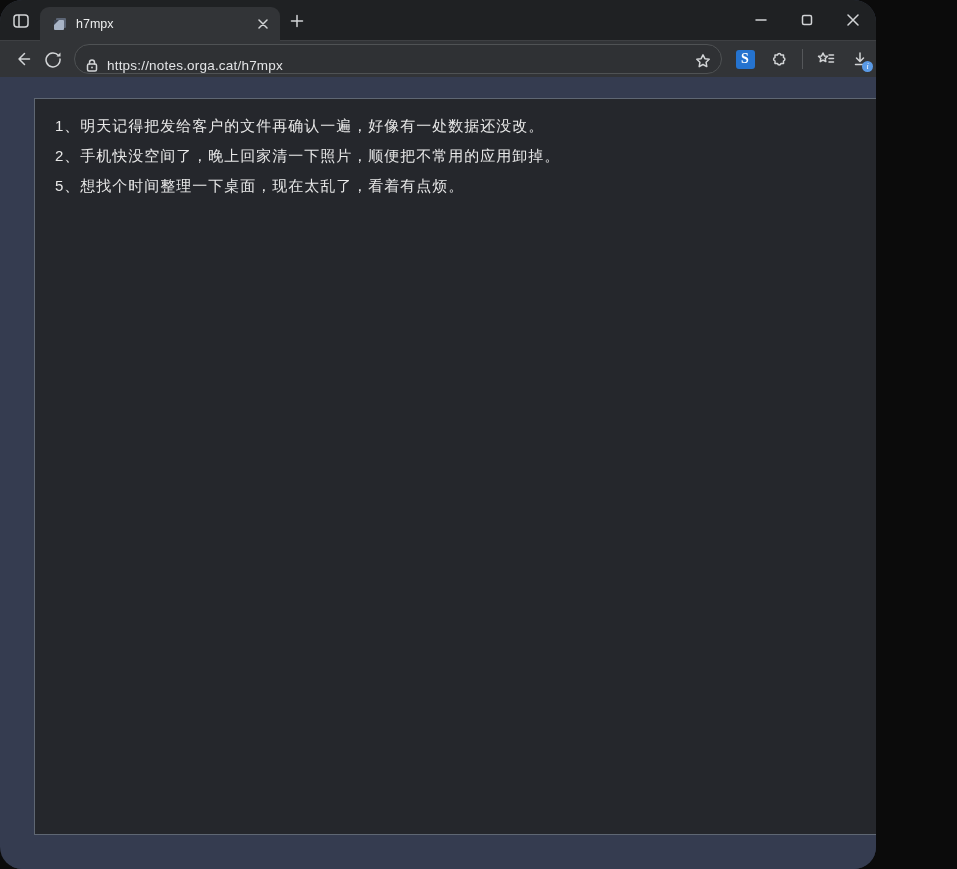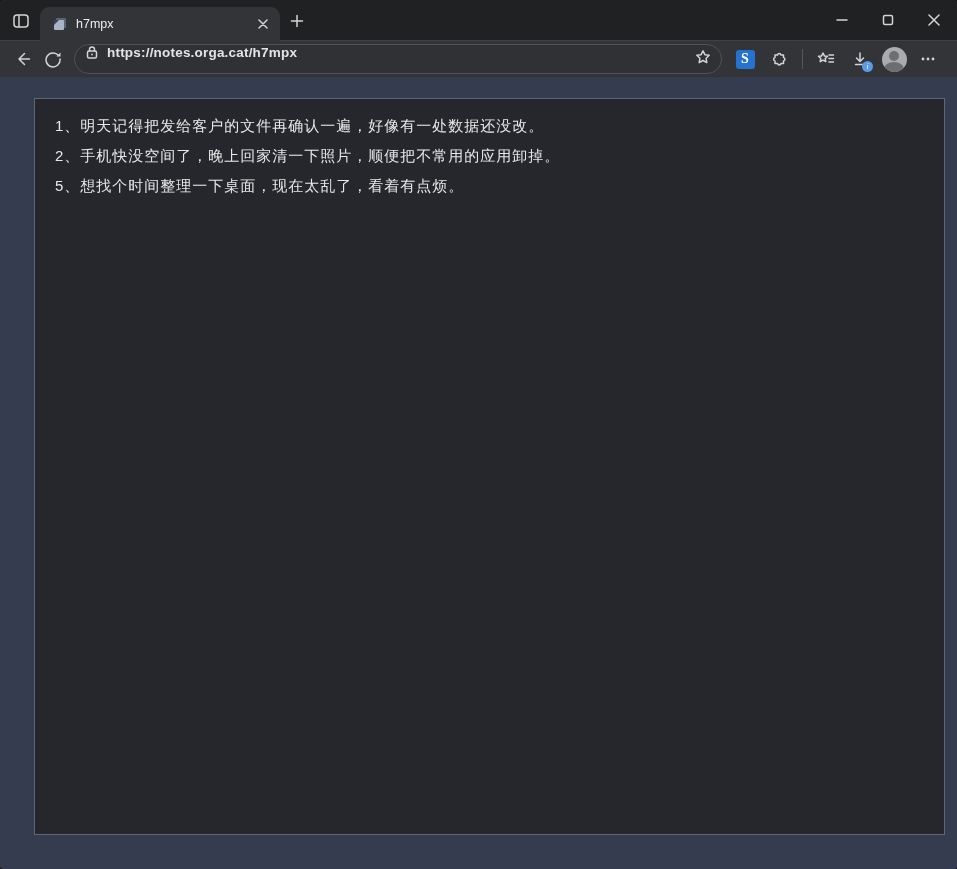--- a/index.html
+++ b/index.html
@@ -10,35 +10,35 @@
     --page-bg:#353c50;
     --panel-bg:#25272c;
     --panel-border:#5f6773;
     --text:#e8e8e8;
     --icon:#d2d4d6;
     --accent-blue:#2573cf;
     --badge-blue:#5a9ae6;
   }
   *{margin:0;padding:0;box-sizing:border-box;}
   html,body{width:957px;height:869px;background:#0b0b0b;font-family:"Liberation Sans","DejaVu Sans",sans-serif;overflow:hidden;}
-  .window{position:absolute;left:0;top:0;width:957px;height:869px;border-radius:3px;overflow:hidden;background:var(--page-bg);}
+  .window{position:absolute;left:0;top:0;width:876px;height:869px;border-radius:22px;overflow:hidden;background:var(--page-bg);}
   
   .titlebar{position:absolute;left:0;top:0;width:100%;height:40px;background:var(--titlebar-bg);}
   .tab-actions-btn{position:absolute;left:8px;top:8px;width:26px;height:26px;display:flex;align-items:center;justify-content:center;border-radius:5px;cursor:pointer;}
   .tab{position:absolute;left:40px;top:7px;width:240px;height:34px;background:var(--chrome-bg);border-radius:9px 9px 0 0;display:flex;align-items:center;padding:0 8px 0 12px;z-index:2;}
   .tab-favicon{width:16px;height:16px;margin-right:8px;flex:0 0 auto;}
   .tab-title{font-size:12.5px;color:#eceded;flex:1;white-space:nowrap;overflow:hidden;}
   .tab-close{width:18px;height:18px;display:flex;align-items:center;justify-content:center;border-radius:4px;cursor:pointer;}
   .newtab-btn{position:absolute;left:286px;top:10px;width:22px;height:22px;display:flex;align-items:center;justify-content:center;border-radius:4px;cursor:pointer;}
   .win-controls{position:absolute;right:0;top:0;height:40px;display:flex;}
   .win-btn{width:46px;height:40px;display:flex;align-items:center;justify-content:center;cursor:pointer;}
   
   .toolbar{position:absolute;left:0;top:40px;width:100%;height:37px;background:var(--chrome-bg);border-top:1px solid #3e4043;display:flex;align-items:center;padding:0 8px;}
   .nav-btn{width:30px;height:30px;display:flex;align-items:center;justify-content:center;border-radius:5px;cursor:pointer;flex:0 0 auto;}
-  .addr-pill{margin-left:6px;width:648px;height:30px;background:var(--pill-bg);border:1px solid var(--pill-border);border-radius:15px;display:flex;align-items:flex-start;padding:0 6px 0 10px;flex:0 0 auto;font-weight:bold;}
+  .addr-pill{margin-left:6px;width:648px;height:30px;background:var(--pill-bg);border:1px solid var(--pill-border);border-radius:15px;display:flex;align-items:flex-end;padding:0 6px 0 10px;flex:0 0 auto;}
   .addr-url{flex:1;font-size:13.5px;color:#e3e4e6;letter-spacing:.2px;white-space:nowrap;overflow:hidden;margin-left:8px;}
   .pill-star{width:24px;height:24px;display:flex;align-items:center;justify-content:center;border-radius:4px;cursor:pointer;}
   .tb-icons{display:flex;align-items:center;margin-left:8px;gap:4px;}
   .tb-btn{width:30px;height:30px;display:flex;align-items:center;justify-content:center;border-radius:5px;cursor:pointer;position:relative;}
   .s-ext{width:19px;height:19px;background:var(--accent-blue);border-radius:3px;color:#fff;font-weight:bold;font-size:14px;display:flex;align-items:center;justify-content:center;font-family:"Liberation Serif","DejaVu Serif",serif;}
   .tb-divider{width:1px;height:20px;background:#55575a;margin:0 4px;}
   .dl-badge{position:absolute;right:2px;bottom:2px;width:11px;height:11px;background:var(--badge-blue);border-radius:50%;color:#fff;font-size:8px;line-height:11px;text-align:center;font-style:italic;font-family:"Liberation Serif",serif;}
   .avatar{width:25px;height:25px;border-radius:50%;background:#a9abad;overflow:hidden;position:relative;}
   .avatar .head{position:absolute;left:7.5px;top:4px;width:10px;height:10px;border-radius:50%;background:#6c6f72;}
   .avatar .body{position:absolute;left:2.5px;top:15px;width:20px;height:14px;border-radius:50% 50% 0 0;background:#6c6f72;}

